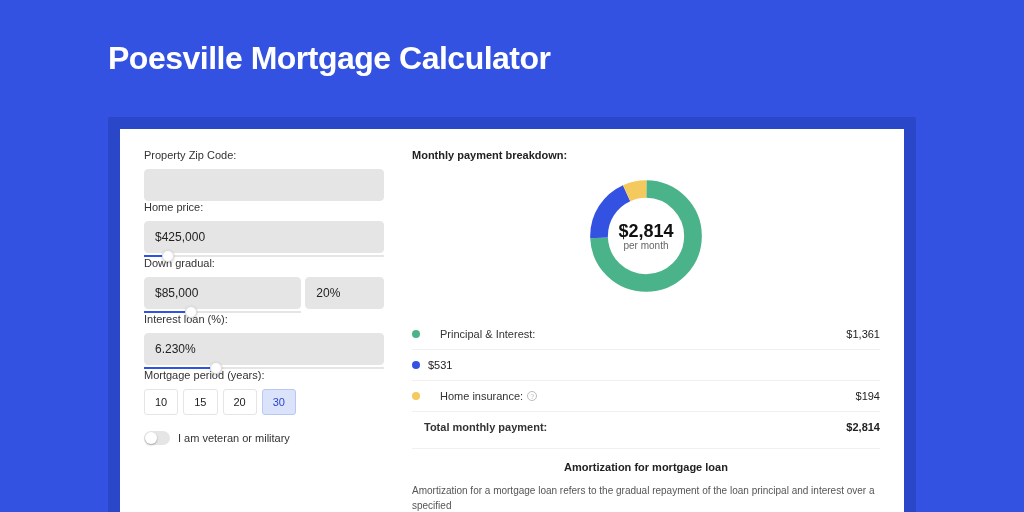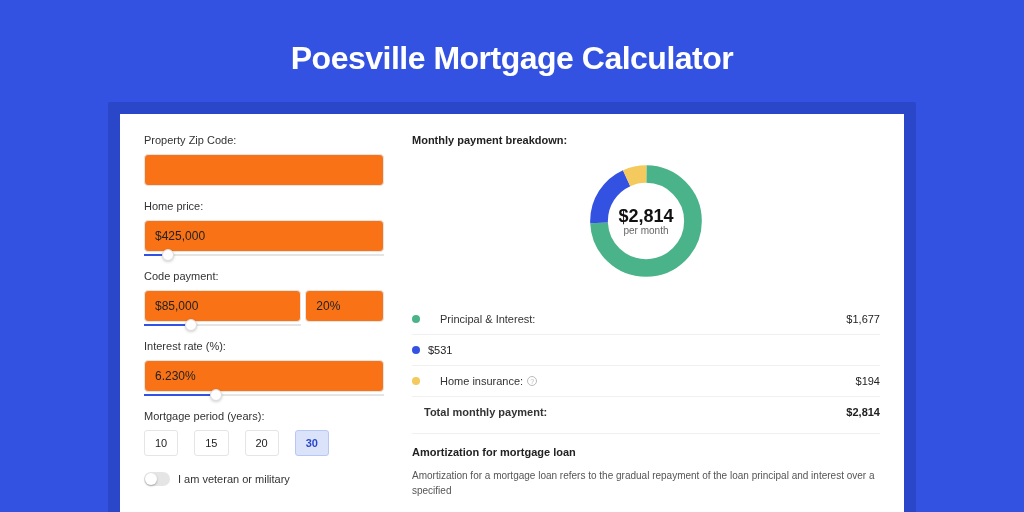--- a/index.html
+++ b/index.html
@@ -10,22 +10,22 @@
     height: 512px;
     overflow: hidden;
   }
   .outer {
     padding: 40px 108px 0 108px;
   }
   .title {
     color: #fff;
     font-size: 32px;
     font-weight: 700;
-    text-align: center;
-    margin-bottom: 25px;
+    text-align: left;
+    margin-bottom: 40px;
     letter-spacing: -0.5px;
   }
   .inner-wrap {
     background: #2a46c9;
     padding: 12px 12px 0 12px;
     border-radius: 2px;
   }
   .card {
     background: #fff;
     display: flex;
@@ -46,23 +46,23 @@
     margin-bottom: 8px;
     display: block;
   }
   .text-input {
     width: 100%;
     border: 1px solid #e5e5e5;
     border-radius: 4px;
     padding: 8px 10px;
     font-size: 12px;
     color: #222;
-    background: #f97316;
-  }
-  .field-group { margin-bottom: 14px; }
+    background: #e5e5e5;
+  }
+  .field-group { }
   .slider-track {
     position: relative;
     height: 2px;
     background: #e5e5e5;
     margin-top: 2px;
   }
   .slider-fill {
     position: absolute;
     left: 0; top: 0; height: 2px; background: #3452e1;
   }
@@ -74,37 +74,37 @@
     border: 1px solid #ddd;
     border-radius: 50%;
     box-shadow: 0 1px 3px rgba(0,0,0,.2);
   }
   .row-2 {
     display: flex; gap: 4px;
   }
   .row-2 .col1 { flex: 2; position: relative; }
   .row-2 .col2 { flex: 1; }
   .period-row {
-    display: flex; gap: 16px;
+    display: flex; gap: 5px;
     margin-top: 4px;
   }
   .period-btn {
     border: 1px solid #e5e5e5;
     background: #fff;
     font-size: 11px;
     padding: 6px 10px;
     border-radius: 3px;
     cursor: pointer;
     color: #222;
   }
   .period-btn.active {
     background: #dbe3fb;
     border-color: #b9c7f5;
     color: #2a46c9;
-    font-weight: 700;
+    font-weight: 400;
   }
   .toggle-row {
     display: flex; align-items: center; gap: 8px;
     margin-top: 16px;
   }
   .toggle {
     width: 26px; height: 14px; border-radius: 7px;
     background: #e5e5e5; position: relative;
   }
   .toggle-knob {
@@ -149,20 +149,21 @@
     justify-content:center; line-height:1;
   }
   .amort-block {
     border-top: 1px solid #f0f0f0;
     padding-top: 12px;
     margin-top: 6px;
   }
   .amort-head {
     font-size: 11px; font-weight: 700; color: #222;
     margin-bottom: 10px;
+    text-align: center;
   }
   .amort-body {
     font-size: 10px; color: #555; line-height: 1.5;
   }
   svg.donut { width: 124px; height: 124px; }
 </style>
 </head>
 <body>
 
 <div class="outer">
@@ -180,37 +181,37 @@
         <div class="field-group">
           <label class="field-label">Home price:</label>
           <input class="text-input" value="$425,000" style="">
           <div class="slider-track">
             <div class="slider-fill" style="width:10%"></div>
             <div class="slider-thumb" style="left:calc(10% - 6px)"></div>
           </div>
         </div>
 
         <div class="field-group">
-          <label class="field-label">Code payment:</label>
+          <label class="field-label">Down gradual:</label>
           <div class="row-2">
             <div class="col1">
               <input class="text-input" value="$85,000" style="">
               <div class="slider-track">
                 <div class="slider-fill" style="width:30%"></div>
                 <div class="slider-thumb" style="left:calc(30% - 6px)"></div>
               </div>
             </div>
             <div class="col2">
               <input class="text-input" value="20%" style="">
             </div>
           </div>
         </div>
 
         <div class="field-group">
-          <label class="field-label">Interest rate (%):</label>
+          <label class="field-label">Interest loan (%):</label>
           <input class="text-input" value="6.230%" style="">
           <div class="slider-track">
             <div class="slider-fill" style="width:30%"></div>
             <div class="slider-thumb" style="left:calc(30% - 6px)"></div>
           </div>
         </div>
 
         <div class="field-group">
           <label class="field-label">Mortgage period (years):</label>
           <div class="period-row">
@@ -242,21 +243,21 @@
           <div class="donut-center">
             <div class="donut-val">$2,814</div>
             <div class="donut-sub">per month</div>
           </div>
         </div>
 
         <div id="legend">
             <div class="legend-row">
               <span class="legend-dot" style="background:#4bb38a"></span>
               <span class="legend-label">Principal &amp; Interest:</span>
-              <span class="legend-val">$1,677</span>
+              <span class="legend-val">$1,361</span>
             </div>
             <div class="legend-row">
               <span class="legend-dot" style="background:#3452e1"></span>
               <span class="legend-val">$531</span>
             </div>
             <div class="legend-row">
               <span class="legend-dot" style="background:#f4c95d"></span>
               <span class="legend-label">Home insurance: <span class="info-icon">?</span></span>
               <span class="legend-val">$194</span>
             </div>

